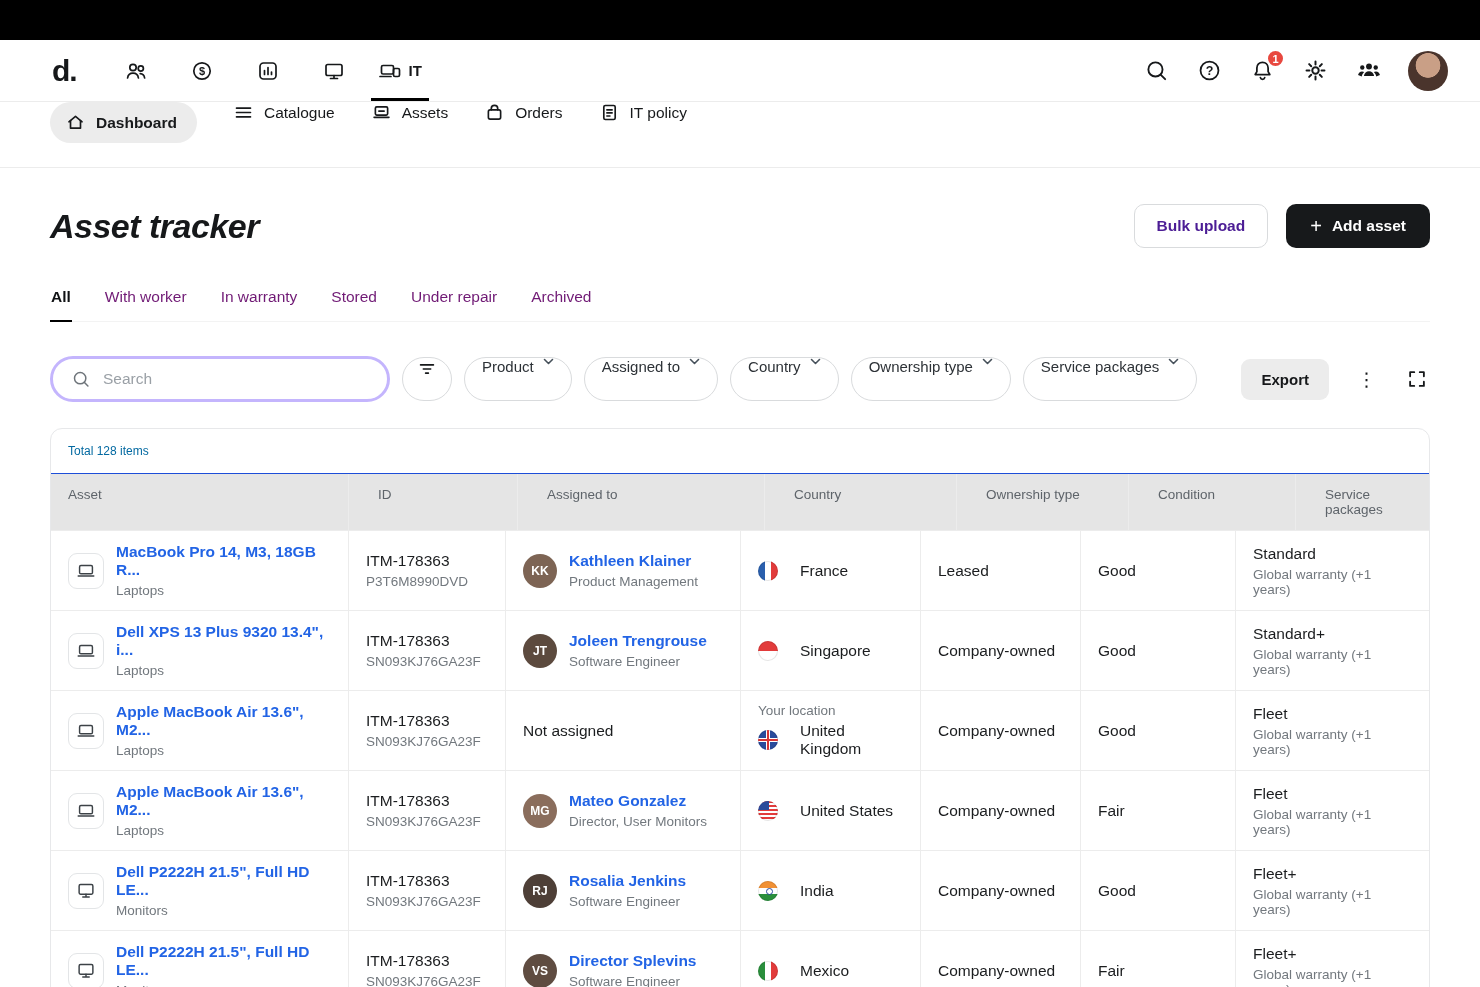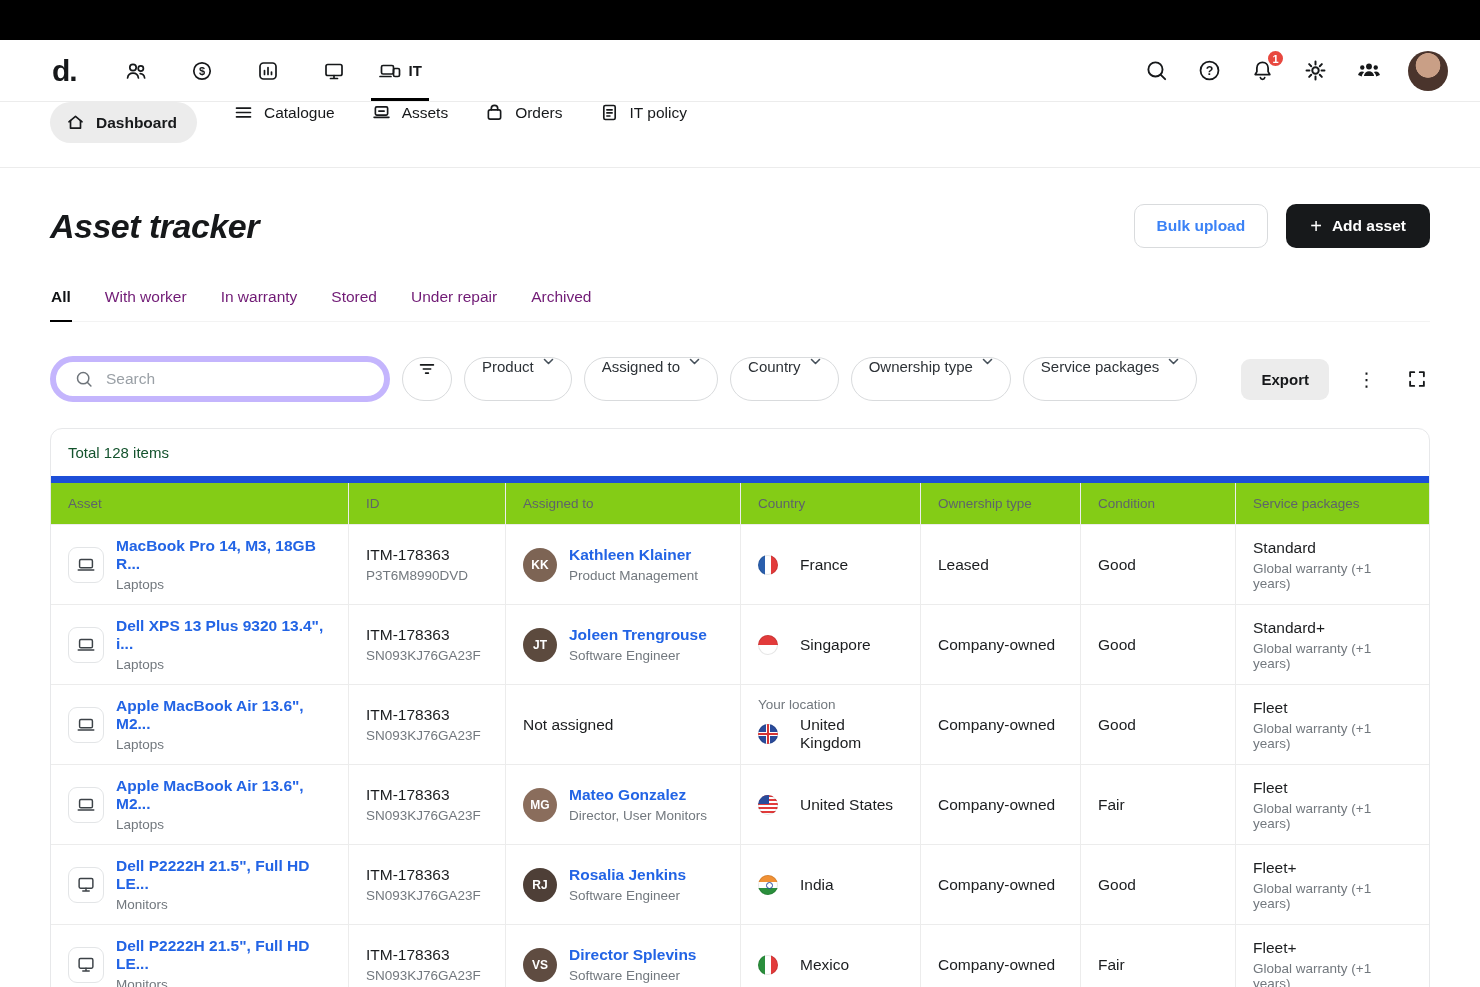--- a/index.html
+++ b/index.html
@@ -46,52 +46,52 @@
     background:none; border:none; cursor:pointer; padding:0;
   }
   .subitem.active { background:#ececec; border-radius:999px; padding:10px 20px 10px 15px; font-weight:700; }
 
   
   main { padding:0 50px; }
   .page-head { margin-top:36px; display:flex; justify-content:space-between; align-items:center; }
   h1 { font-size:34px; margin:0; font-weight:700; letter-spacing:-.5px;font-style:italic; }
   .actions { display:flex; gap:18px; }
   .btn { font-size:15.5px; cursor:pointer; }
-  .btn.ghost { background:#fff; border:1px solid #d9dbdd; border-radius:10px; padding:12px 22px; font-weight:600; color:#3b82f6; }
+  .btn.ghost { background:#fff; border:1px solid #d9dbdd; border-radius:10px; padding:12px 22px; font-weight:600; color:#4c1d95; }
   .btn.primary { background:#17191b; color:#fff; border:none; border-radius:10px; padding:12px 24px; font-weight:600; display:flex; align-items:center; gap:10px; }
   .plus { font-size:20px; line-height:10px; font-weight:400; }
 
   .tabs { margin-top:40px; display:flex; gap:32px; border-bottom:1px solid #f3f3f3; }
   .tab { padding:0 1px 15px; font-size:15.5px; color:#701a75; background:none; border:none; cursor:pointer; position:relative; }
   .tab.active { color:#101214; font-weight:600; }
   .tab.active::after { content:""; position:absolute; left:0; right:0; bottom:-1px; height:2.5px; background:#000; }
 
   
   .toolbar { margin-top:34px; display:flex; align-items:center; gap:12px; }
   .search {
-    width:340px; height:46px; border:6px solid #c4b5fd; border-radius:999px;
+    width:340px; height:46px; border:3px solid #c4b5fd; border-radius:999px;
     display:flex; align-items:center; gap:10px; padding:0 18px; color:#8a9096; background:#fff;
   }
   .search input { border:none; outline:none; font-size:15.5px; flex:1; color:#16181a; background:transparent; font-family:"Liberation Sans", sans-serif; }
   .search input::placeholder { color:#9aa0a6; }
   .chips { display:flex; gap:12px; align-items:center; }
   .chip {
     height:44px; border:1px solid #d9dbdd; border-radius:999px; background:#fff;
     display:flex; gap:9px; padding:0 17px; font-size:15px; color:#2d3237; cursor:pointer;
   }
   .icon-chip { width:50px; justify-content:center; padding:0; color:#16181a; }
   .toolbar-right { margin-left:auto; display:flex; align-items:center; gap:24px; }
   .btn.export { background:#ececec; border:none; border-radius:9px; padding:12px 20px; font-weight:600; font-size:15px; color:#16181a; }
   .kebab { background:none; border:none; font-size:19px; cursor:pointer; padding:0 4px; color:#16181a; letter-spacing:0; }
 
   
   .tablebox { margin-top:26px; border:1px solid #e7e8ea; border-radius:12px; overflow:hidden; background:#fff; }
-  .total { padding:15px 17px; font-size:15px; color:#14532d; border-bottom:7px solid #1d4ed8; }
+  .total { padding:15px 17px; font-size:12px; color:#0369a1; border-bottom:1px solid #1d4ed8; }
   .thead, .trow { display:grid; grid-template-columns:298px 157px 235px 180px 160px 155px 1fr; }
-  .thead { background:#84cc16; border-bottom:1px solid #ececec; }
+  .thead { background:#e5e5e5; border-bottom:1px solid #ececec;gap:12px; }
   .th { padding:13px 17px; font-size:13.5px; color:#5e646a; border-right:1px solid #ececec; }
   .th:last-child { border-right:none; }
   .trow { border-bottom:1px solid #ececec; }
   .trow:last-child { border-bottom:none; }
   .td { padding:12px 17px; display:flex; align-items:center; gap:12px; border-right:1px solid #ececec; min-height:69px; }
   .td:last-child { border-right:none; }
   .cellstack { display:flex; flex-direction:column; gap:4px; }
   .link { color:#2264e5; font-weight:700; font-size:15.5px; text-decoration:none; cursor:pointer; }
   .sub { color:#72787e; font-size:13.5px; }
   .main { font-size:15.5px; color:#1b1d1f; }

